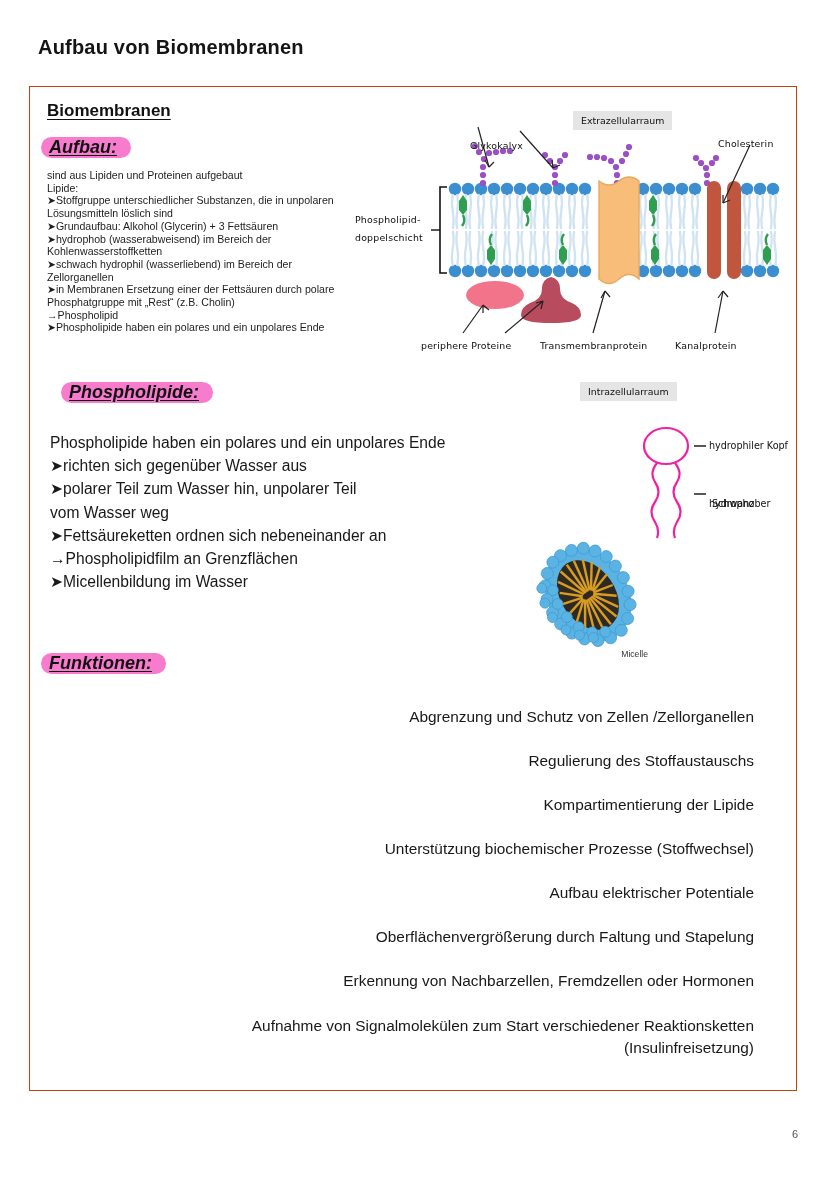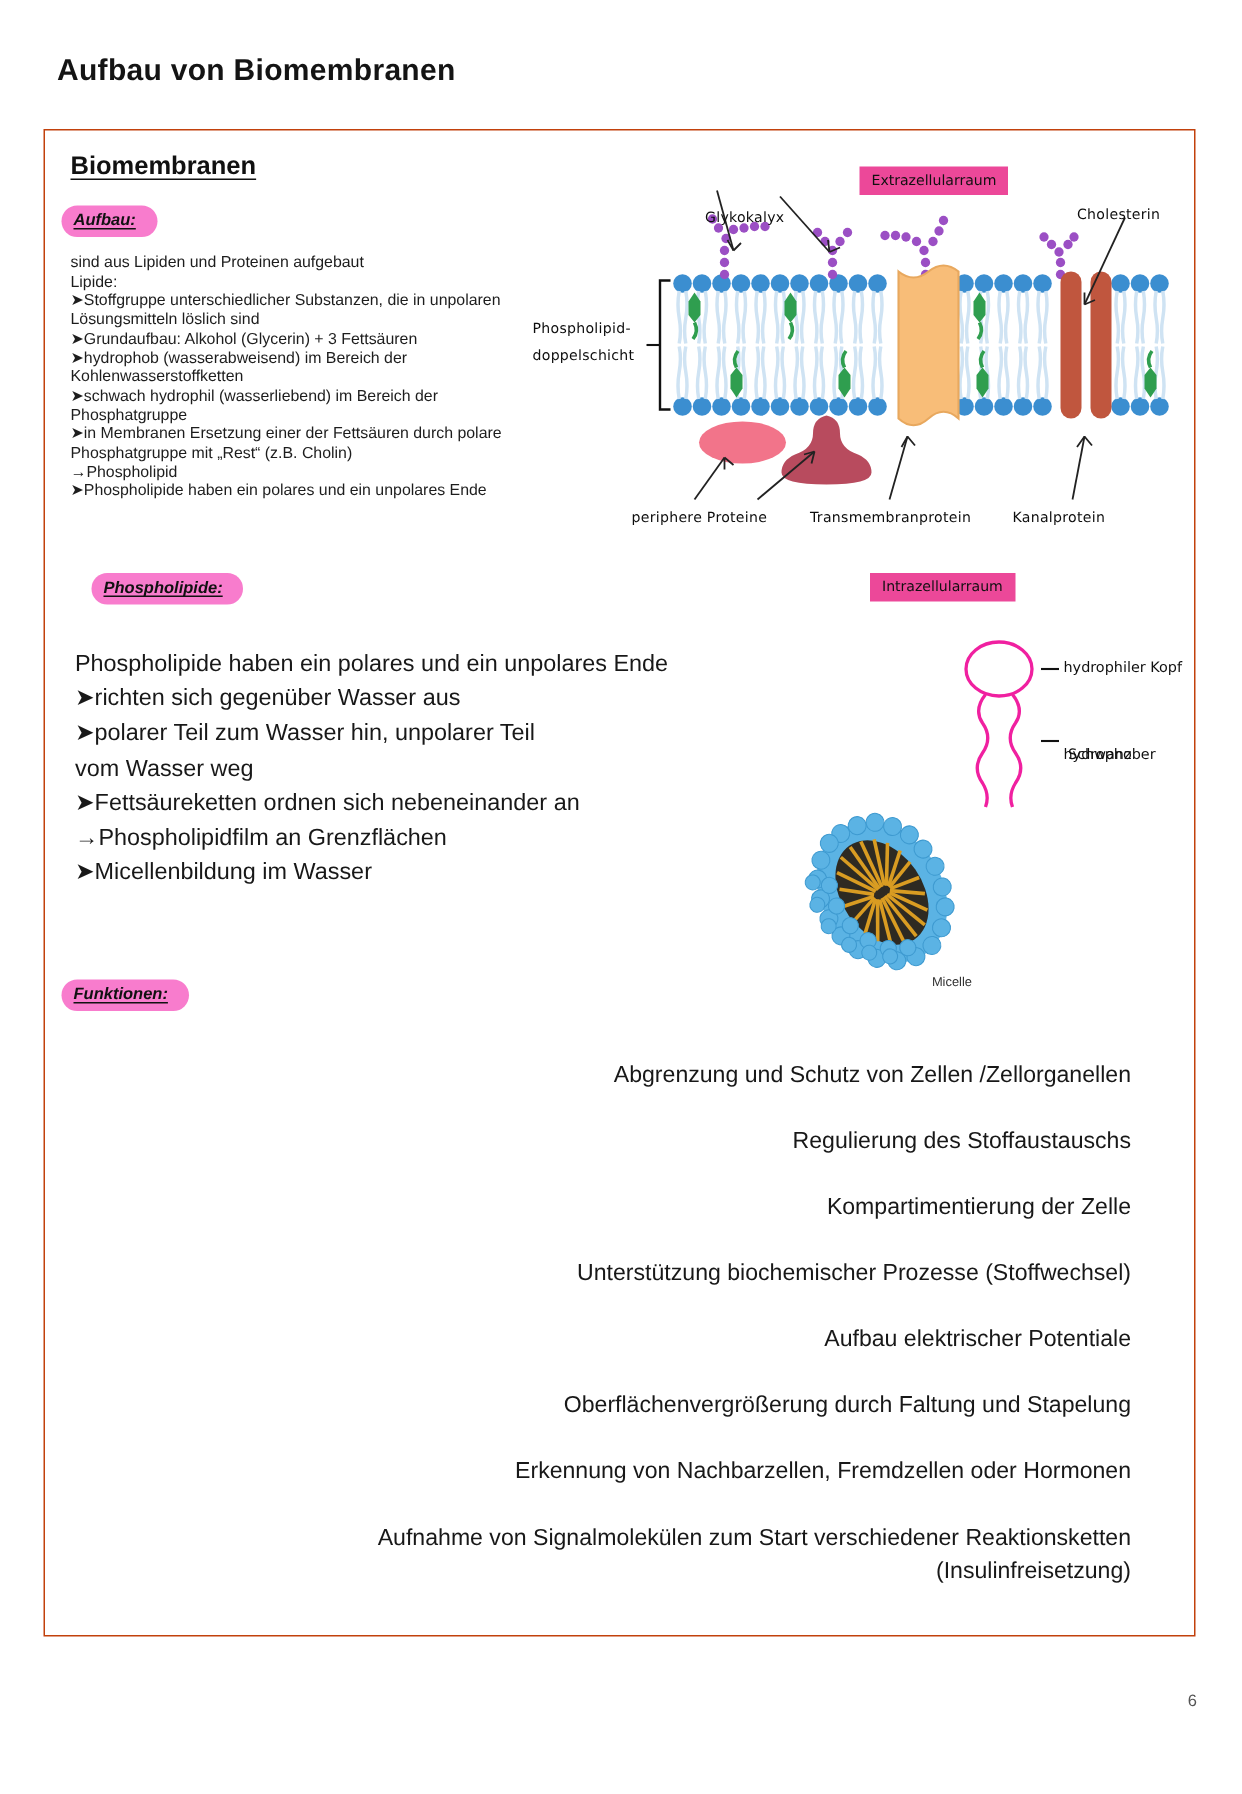--- a/index.html
+++ b/index.html
@@ -32,21 +32,21 @@
     text-decoration:underline;
     text-underline-offset:3px;
     color:#111;
   }
   
   .pill{
     position:absolute;
     background:#f87ccd;
     border-radius:12px;
     padding:2px 14px 3px 8px;
-    font-size:11px;
+    font-size:18px;
     font-style:italic;
     font-weight:bold;
     color:#111;
     text-decoration:underline;
     text-underline-offset:2px;
     white-space:nowrap;
     line-height:16px;
   }
   #pill-aufbau{left:11px;top:50px;}
   #pill-phospholipide{left:11px;top:295px;margin-left:20px;}
@@ -97,21 +97,21 @@
   .hand{
     font-family:"DejaVu Sans",sans-serif;
     font-size:9.4px;
     color:#0d0d0d;
     letter-spacing:.2px;
     position:absolute;
     white-space:nowrap;
   }
   .env-box{
     position:absolute;
-    background:#ec4899;
+    background:#e5e5e5;
     color:#101010;
     font-family:"DejaVu Sans",sans-serif;
     font-size:9.4px;
     padding:4px 8px;
     white-space:nowrap;
   }
   
   .lipid-fig{
     position:absolute;left:600px;top:335px;
     width:200px;height:125px;
@@ -148,21 +148,21 @@
 
   <div class="aufbau-text">
     <div>sind aus Lipiden und Proteinen aufgebaut</div>
     <div>Lipide:</div>
     <div>➤Stoffgruppe unterschiedlicher Substanzen, die in unpolaren</div>
     <div>Lösungsmitteln löslich sind</div>
     <div>➤Grundaufbau: Alkohol (Glycerin) + 3 Fettsäuren</div>
     <div>➤hydrophob (wasserabweisend) im Bereich der</div>
     <div>Kohlenwasserstoffketten</div>
     <div>➤schwach hydrophil (wasserliebend) im Bereich der</div>
-    <div>Phosphatgruppe</div>
+    <div>Zellorganellen</div>
     <div>➤in Membranen Ersetzung einer der Fettsäuren durch polare</div>
     <div>Phosphatgruppe mit „Rest“ (z.B. Cholin)</div>
     <div>→Phospholipid</div>
     <div>➤Phospholipide haben ein polares und ein unpolares Ende</div>
   </div>
 
   <div class="membrane-fig">
 
     <div class="env-box" style="left:218px;top:6px;">Extrazellularraum</div>
 
@@ -427,21 +427,21 @@
       </g>
     </svg>
   </div>
   <div class="micelle-cap">Micelle</div>
 
   <div class="pill" id="pill-funktionen">Funktionen:</div>
 
   <div class="funk-list">
     <div class="fn">Abgrenzung und Schutz von Zellen /Zellorganellen</div>
     <div class="fn">Regulierung des Stoffaustauschs</div>
-    <div class="fn">Kompartimentierung der Zelle</div>
+    <div class="fn">Kompartimentierung der Lipide</div>
     <div class="fn">Unterstützung biochemischer Prozesse (Stoffwechsel)</div>
     <div class="fn">Aufbau elektrischer Potentiale</div>
     <div class="fn">Oberflächenvergrößerung durch Faltung und Stapelung</div>
     <div class="fn">Erkennung von Nachbarzellen, Fremdzellen oder Hormonen</div>
     <div class="fn" style="white-space:pre-line;line-height:22px;">Aufnahme von Signalmolekülen zum Start verschiedener Reaktionsketten
 (Insulinfreisetzung)</div>
   </div>
 
 </div>
 

